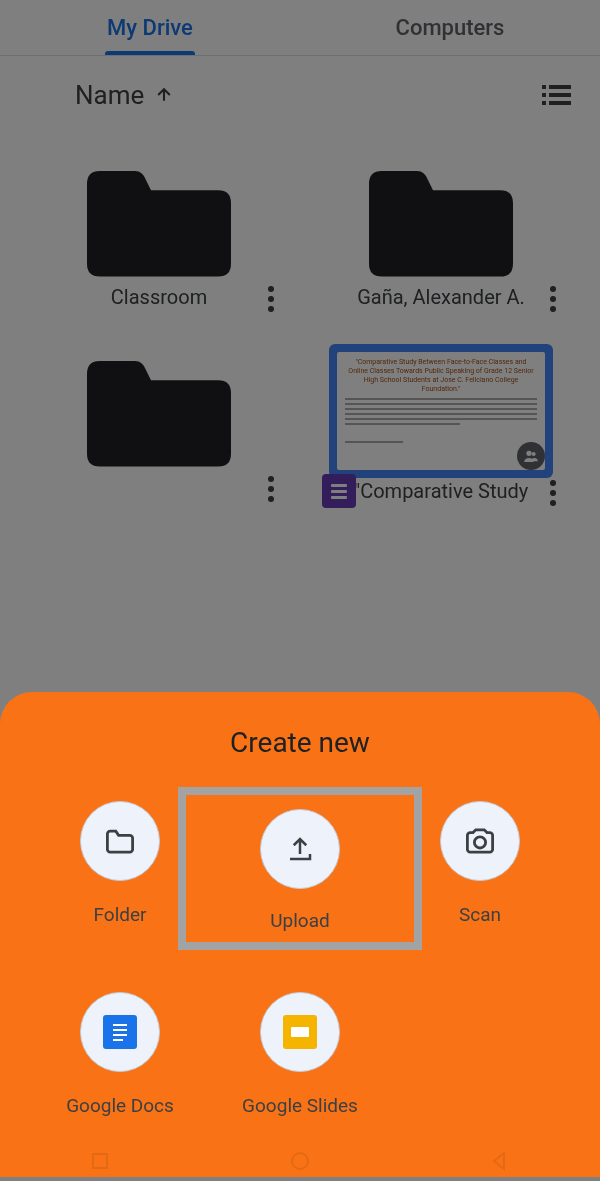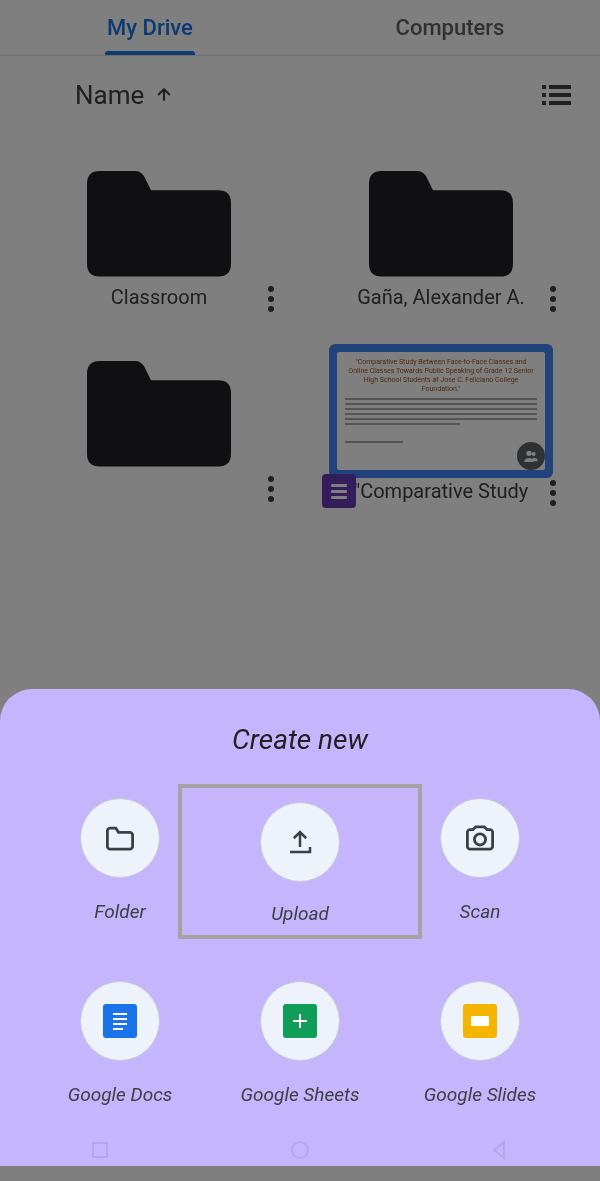--- a/index.html
+++ b/index.html
@@ -121,25 +121,24 @@
     .label-row.two-icons{gap:0;}
     .left-icon{position:absolute;left:20px;}
 
     .scrim {
       position: absolute;
       inset: 0;
       background: rgba(0,0,0,0.5);
     }
     .sheet {
       position: absolute;
-      left: 0; right: 0; bottom: 15px;
-      background: #c4b5fd;
+      left: 0; right: 0; bottom: 4px;
+      background: #f97316;
       border-radius: 32px 32px 0 0;
       padding: 34px 30px 60px;
-      font-style: italic;
     }
     .sheet-title {
       text-align: center;
       font-size: 28px;
       color: #202124;
       margin-bottom: 42px;
       font-weight: 400;
     }
     .actions {
       display: grid;
@@ -158,21 +157,21 @@
       height: 80px;
       border-radius: 50%;
       border: 1px solid #c4cad6;
       display: flex;
       align-items: center;
       justify-content: center;
       background: #eef2fb;
     }
     .action-label { font-size: 19px; color: #3c4043; }
     .highlight {
-      border: 4px solid #a3a3a3;
+      border: 8px solid #a3a3a3;
       padding: 14px 32px 10px;
       margin: -14px -32px -10px;
       gap: 20px;
     }
     .docs-sq{width:34px;height:34px;border-radius:3px;display:flex;align-items:center;justify-content:center;}
     .docs-blue{background:#1a73e8;}
     .docs-green{background:#0f9d58;}
     .docs-orange{background:#f4b400;}
     .docs-inner{width:14px;display:flex;flex-direction:column;gap:3px;}
     .docs-inner div{height:2px;background:#fff;}
@@ -329,30 +328,20 @@
               <div></div>
               <div></div>
               <div style="width:70%"></div>
             </div>
           </div>
         </div>
       <div class="action-label">Google Docs</div>
     </div>
     <div class="action">
       <div class="circle">
-          <div class="docs-sq docs-green">
-            <svg width="18" height="18" viewBox="0 0 18 18">
-              <path stroke="#fff" stroke-width="2" d="M2 9h14M9 2v14"></path>
-            </svg>
-          </div>
-        </div>
-      <div class="action-label">Google Sheets</div>
-    </div>
-    <div class="action">
-      <div class="circle">
           <div class="docs-sq docs-orange">
             <div style="width:18px;height:10px;background:#fff;border-radius:1px"></div>
           </div>
         </div>
       <div class="action-label">Google Slides</div>
     </div>
   </div>
   <div class="nav-bar">
     <svg width="20" height="20">
         <rect x="3" y="3" width="14" height="14" fill="none" stroke="#000" stroke-width="2"></rect>

